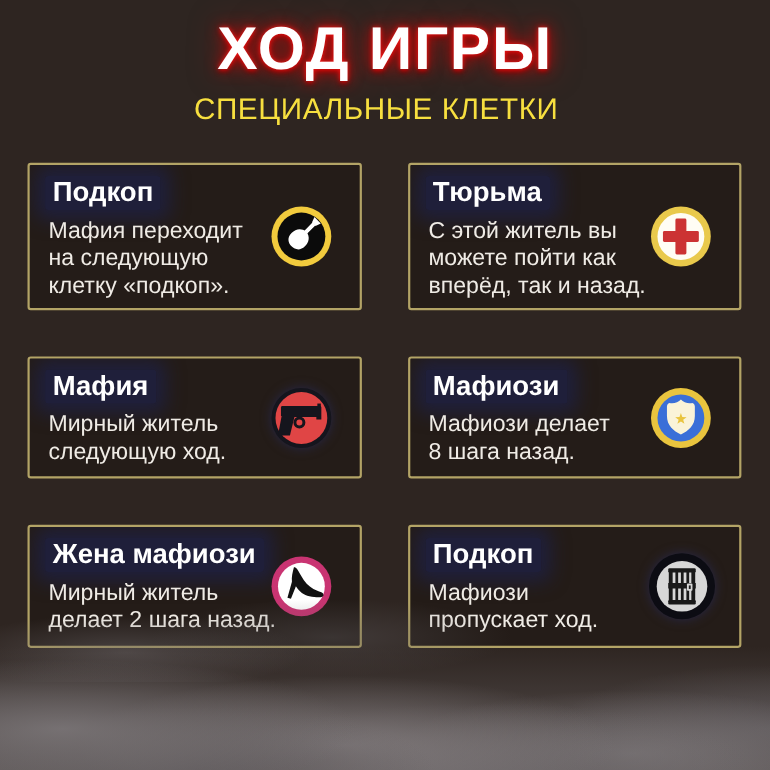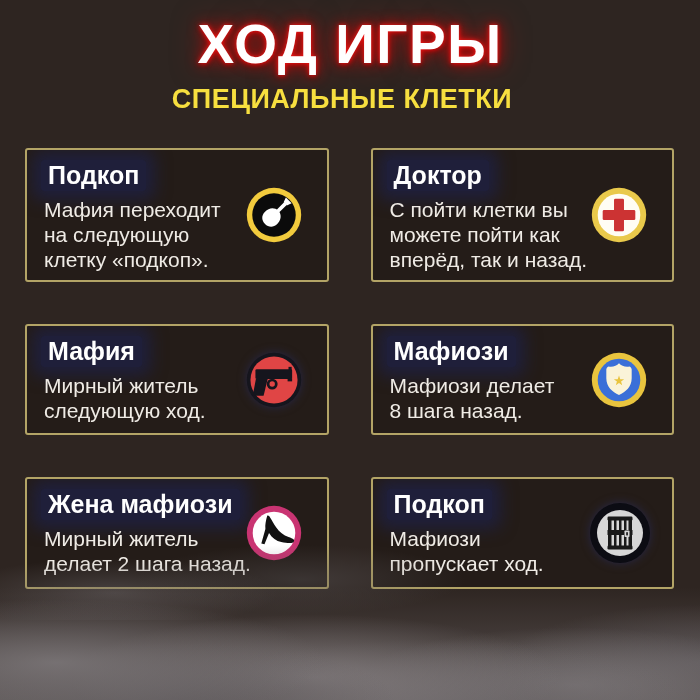--- a/index.html
+++ b/index.html
@@ -9,21 +9,21 @@
     font-family:"Liberation Sans","DejaVu Sans",sans-serif;
   }
   .header{position:absolute;top:16px;left:0;width:700px;text-align:center;}
   .title{
     font-size:55px;font-weight:700;line-height:1.02;color:var(--title-text,#fff);
     letter-spacing:1.5px;margin:0;
     text-shadow:0 0 5px rgba(255,30,30,.95),0 0 14px rgba(230,0,0,.8),
                 0 0 30px rgba(230,0,0,.55),0 2px 4px rgba(110,0,0,.9);
   }
   .subtitle{
-    margin:12px 16px 0 0;font-size:27px;font-weight:700;letter-spacing:.5px;
+    margin:12px 16px 0 0;font-size:27px;font-weight:400;letter-spacing:.5px;
     color:var(--subtitle-text,#f7df3f);
   }
   .cards{
     position:absolute;top:148px;left:25px;width:649px;
     display:grid;grid-template-columns:1fr 1fr;
     grid-template-rows:134px 111px 112px;
     column-gap:24px;row-gap:54px;gap:42px;
   }
   .card{
     box-sizing:border-box;position:relative;
@@ -92,22 +92,22 @@
         <g transform="rotate(45 32 32)" fill="#ffffff">
           <path d="M27.5 9 h9 l-2 5.5 h-5 z"></path>
           <rect x="30" y="14" width="4" height="12" rx="1"></rect>
           <path d="M32 25 c-6.5 1 -9.5 5.5 -9.5 11.5 c0 6.5 4.5 9.5 9.5 9.5 c5 0 9.5 -3 9.5 -9.5 c0 -6 -3 -10.5 -9.5 -11.5 z"></path>
         </g>
       </svg>
     </span>
   </div>
 
   <div class="card">
-    <div class="card-title">Доктор</div>
-    <div class="card-desc">С пойти клетки вы
+    <div class="card-title">Тюрьма</div>
+    <div class="card-desc">С этой житель вы
 можете пойти как
 вперёд, так и назад.</div>
     <span class="card-icon">
       <svg viewBox="0 0 64 64">
         <circle cx="32" cy="32" r="30" style="fill:var(--doctor-ring,#e9c94b)"></circle>
         <circle cx="32" cy="32" r="23.5" style="fill:var(--doctor-inner,#fffdf4)"></circle>
         <g style="fill:var(--doctor-cross,#cc3333)">
           <rect x="26.5" y="14" width="11" height="36" rx="1.5"></rect>
           <rect x="14" y="26.5" width="36" height="11" rx="1.5"></rect>
         </g>

